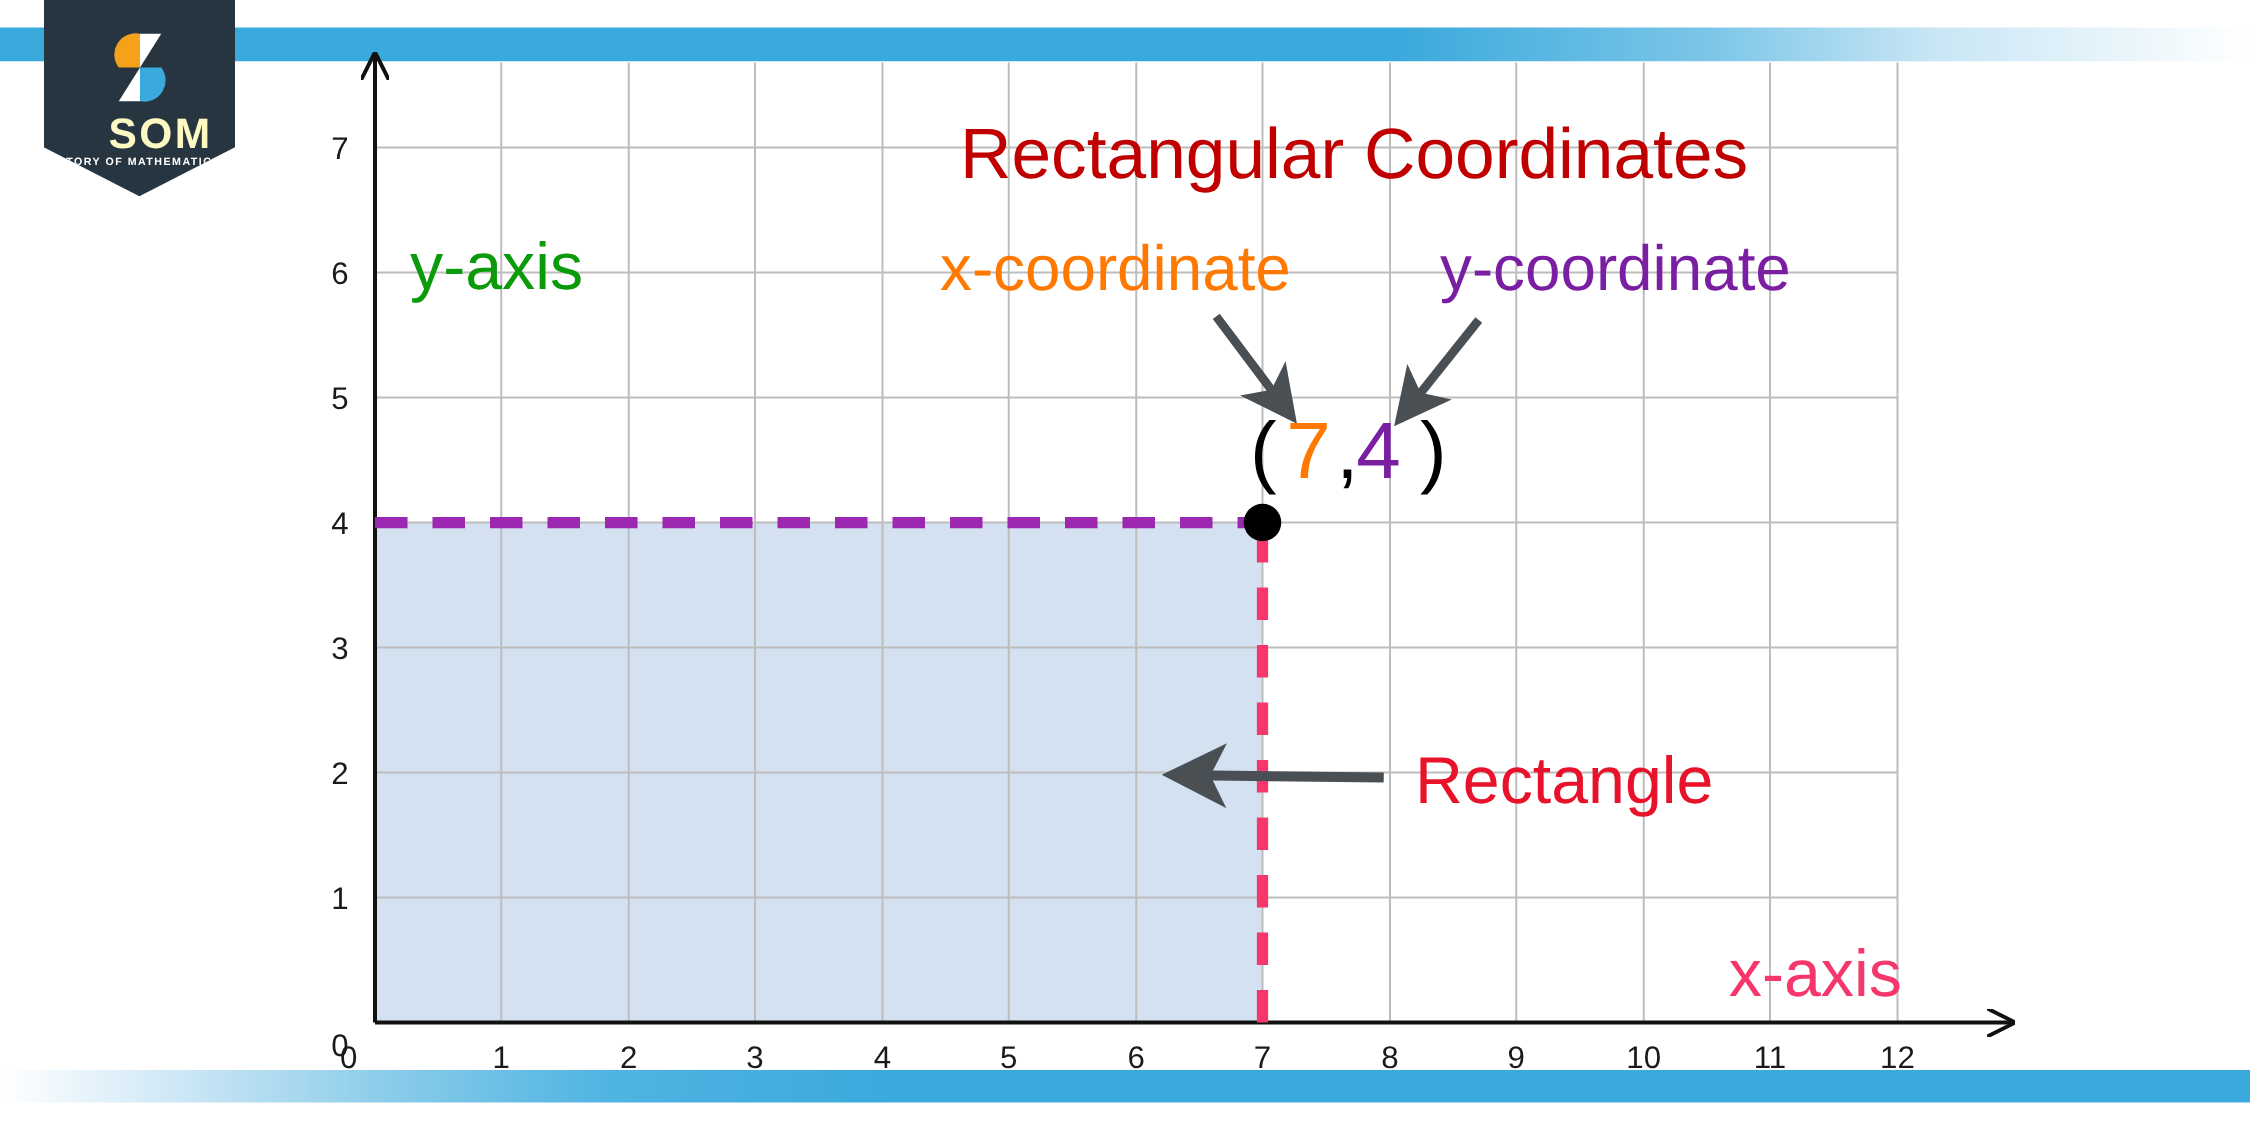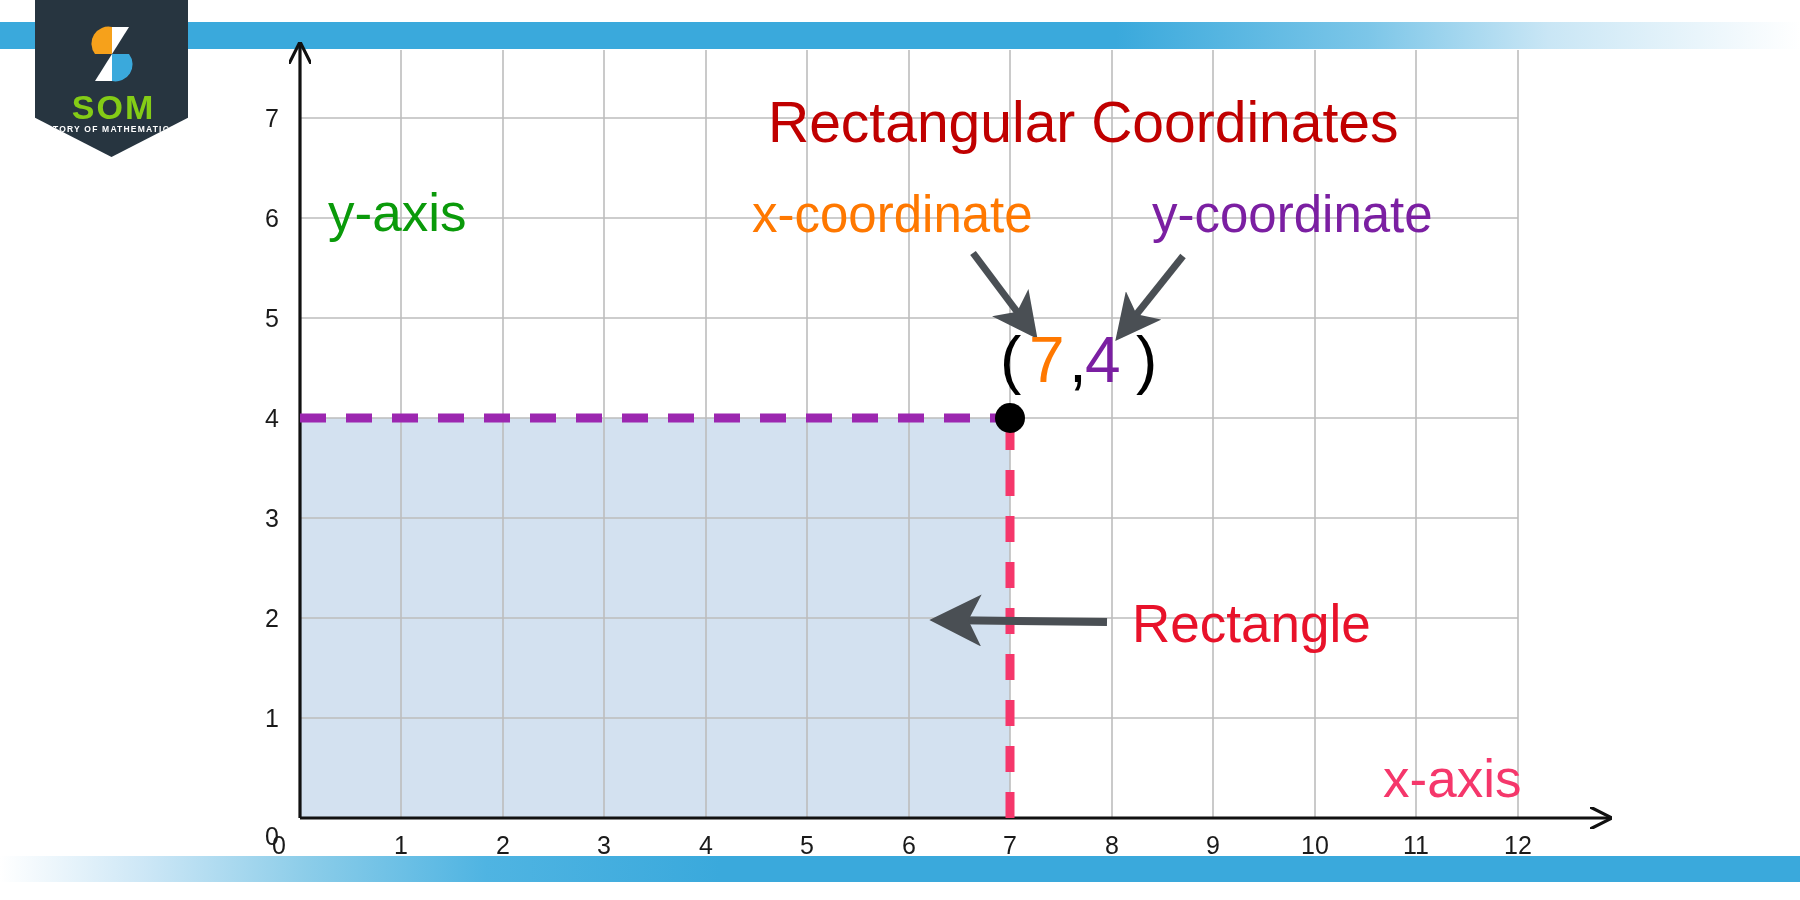--- a/index.html
+++ b/index.html
@@ -41,24 +41,24 @@
     z-index: 5;
   }
   #logo-mark {
     position: absolute;
     left: 50%; top: 25px;
     transform: translateX(-50%);
     width: 58px; height: 58px;
   }
   #logo-text {
     position: absolute;
-    left: 2px; top: 88px;
+    left: 17px; top: 88px;
     width: 153px;
     text-align: center;
-    color: #84cc16;
+    color: #fef9c3;
     font-size: 34px;
     font-weight: bold;
     letter-spacing: 2px;
     font-family: "Liberation Sans", sans-serif;
   }
   #logo-tagline {
     position: absolute;
     left: 0; top: 124px;
     width: 153px;
     text-align: center;

